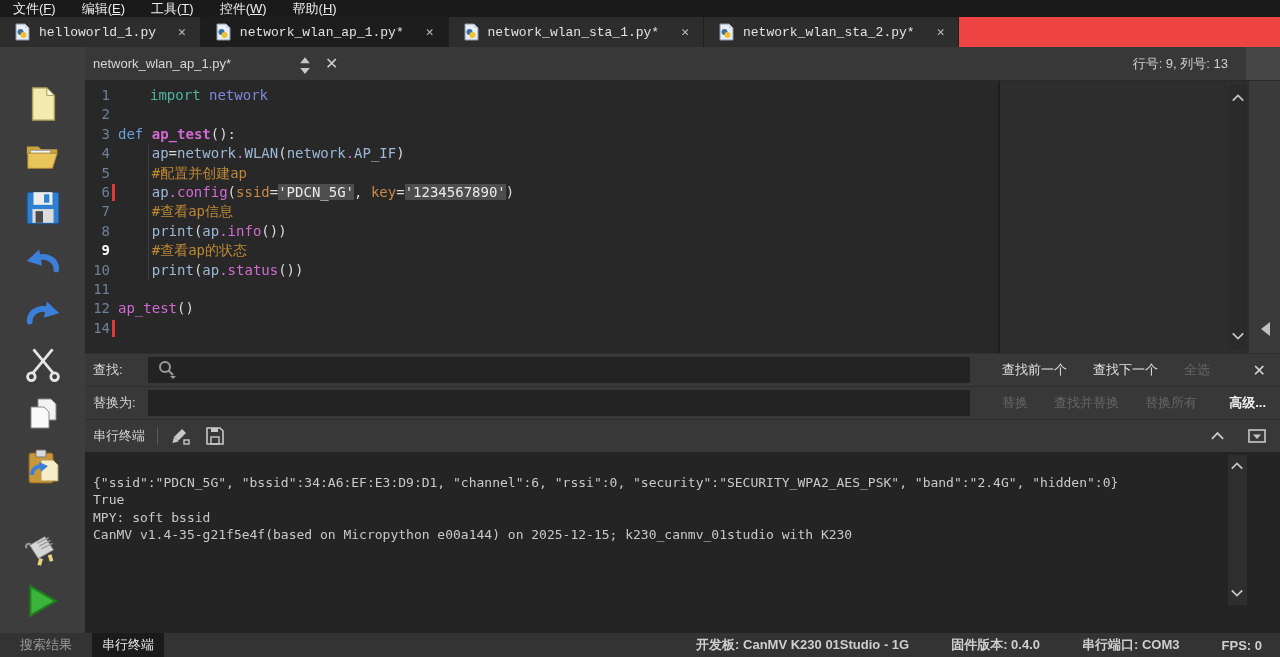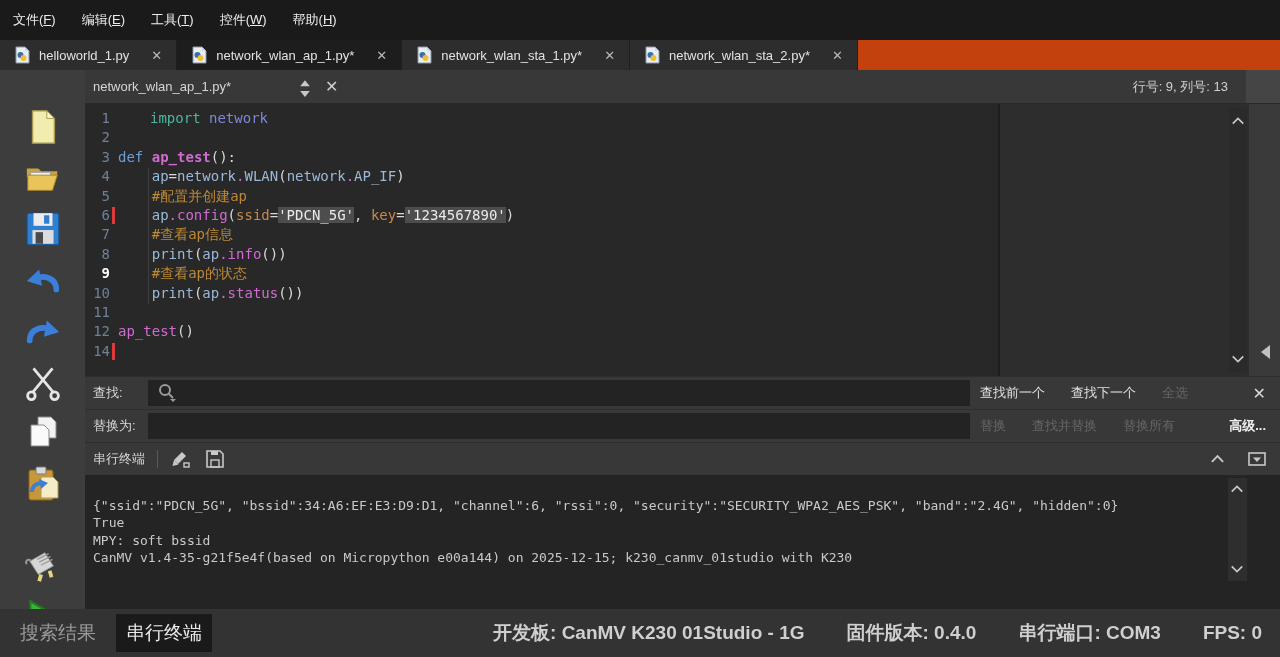--- a/index.html
+++ b/index.html
@@ -1,26 +1,26 @@
 <!DOCTYPE html>
 <html style="--tok-kw1: #4db6a0; --tok-kw2: #6a9edd; --tok-mod: #7d88d8; --tok-fnb: #d36ad3; --tok-meth: #d36ad3; --tok-dot: #d36ad3; --tok-id: #9cb8d8; --tok-kwa: #c9884a; --tok-com: #bd8836; --tok-pu: #d8d8d8; --tok-str: #eaeaea; --str-bg: #4d4d4d; --gutter: #6d8199; --marker: #dc3a3a;"><head>
 <meta charset="utf-8">
 <style>
   html,body{margin:0;padding:0;}
   body{width:1280px;height:657px;overflow:hidden;background:#3a3a3a;
        font-family:"Liberation Sans",sans-serif;-webkit-font-smoothing:antialiased;}
   .app{width:1280px;height:657px;display:flex;flex-direction:column;}
 
   
-  .menubar{height:40px;background:#1a1a1a;display:flex;align-items:center;color:#ededed;font-size:13px;flex:none;}
+  .menubar{height:17px;background:#1a1a1a;display:flex;align-items:center;color:#ededed;font-size:13px;flex:none;}
   .menu-item{padding:0 13px;cursor:default;}
   .menu-item u{text-decoration:underline;}
 
   
-  .tabbar{height:30px;background:#c2410c;display:flex;flex:none;}
+  .tabbar{height:30px;background:#ef4444;display:flex;flex:none;font-family:Liberation Mono, monospace;}
   .tab{display:flex;align-items:center;padding:0 14px;font-size:13px;color:#e2e2e2;
        background:#2d2d2d;border-right:1px solid #1f1f1f;}
   .tab.active{background:#1d1d1d;}
   .tab .pyicon{width:16px;height:18px;margin-right:9px;flex:none;}
   .tab .tab-close{margin-left:22px;color:#b9b9b9;font-size:13px;}
 
   .middle{flex:1;display:flex;min-height:0;}
 
   
   .toolbar{width:85px;flex:none;background:#3d3d3d;display:flex;flex-direction:column;align-items:center;padding-top:38px;box-sizing:border-box;}
@@ -60,21 +60,21 @@
   .side-scroll .sc-up{position:absolute;top:4px;left:2px;}
   .side-scroll .sc-dn{position:absolute;bottom:4px;left:2px;}
   .right-strip{flex:1;background:#3a3a3a;position:relative;}
   .expander{position:absolute;left:10px;top:240px;width:12px;height:16px;}
 
   
   .find-row{height:32px;flex:none;background:#383838;border-top:1px solid #2e2e2e;display:flex;align-items:center;font-size:13px;}
   .find-label{width:55px;padding-left:8px;color:#d8d8d8;flex:none;}
   .find-input{width:822px;height:26px;flex:none;background:#232323;display:flex;align-items:center;box-sizing:border-box;padding-left:8px;}
   .find-input svg{width:24px;height:20px;}
-  .find-btns{flex:1;display:flex;align-items:center;padding-left:10px;padding-right:14px;}
+  .find-btns{flex:1;display:flex;align-items:center;padding-left:32px;padding-right:14px;}
   .fbtn{margin-right:26px;color:#e0e0e0;white-space:nowrap;}
   .fbtn.disabled{color:#666666;}
   .fbtn:last-child{margin-right:0;}
   .find-close{margin-left:auto;color:#d8d8d8;font-size:16px;}
   .adv-btn{margin-left:auto;color:#f0f0f0;font-weight:bold;}
 
   
   .term-header{height:32px;flex:none;background:#383838;border-top:1px solid #2e2e2e;display:flex;align-items:center;font-size:13px;color:#d8d8d8;}
   .th-title{padding-left:8px;}
   .th-sep{width:1px;height:18px;background:#5a5a5a;margin:0 12px;}
@@ -86,21 +86,21 @@
             font-family:"DejaVu Sans Mono","Liberation Mono",monospace;font-size:13px;color:#c9c9c9;min-height:0;}
   .term-lines{padding:22px 0 0 8px;line-height:17.4px;white-space:pre;}
   .term-scroll{position:absolute;right:33px;top:3px;bottom:28px;width:19px;background:#2e2e2e;}
   .term-scroll .sc-up{position:absolute;top:4px;left:2px;}
   .term-scroll .sc-dn{position:absolute;bottom:4px;left:2px;}
   .watermark{position:absolute;right:38px;bottom:22px;display:flex;align-items:center;color:#9a9a9a;
              font-size:27px;letter-spacing:2px;}
   .watermark svg{width:50px;height:42px;margin-right:10px;}
 
   
-  .statusbar{height:48px;flex:none;background:#333333;display:flex;align-items:center;font-size:19px;color:#cfcfcf;}
+  .statusbar{height:24px;flex:none;background:#333333;display:flex;align-items:center;font-size:13px;color:#cfcfcf;}
   .sb-tab{margin-left:10px;padding:6px 10px;color:#9a9a9a;}
   .sb-tab.active{background:#1a1a1a;color:#eaeaea;}
   .sb-right{margin-left:auto;display:flex;align-items:center;margin-right:18px;}
   .sb-field{margin-left:42px;white-space:nowrap;font-weight:bold;}
   .sc-chev{display:block;}
 </style>
 </head>
 <body>
 
 <div class="app">

